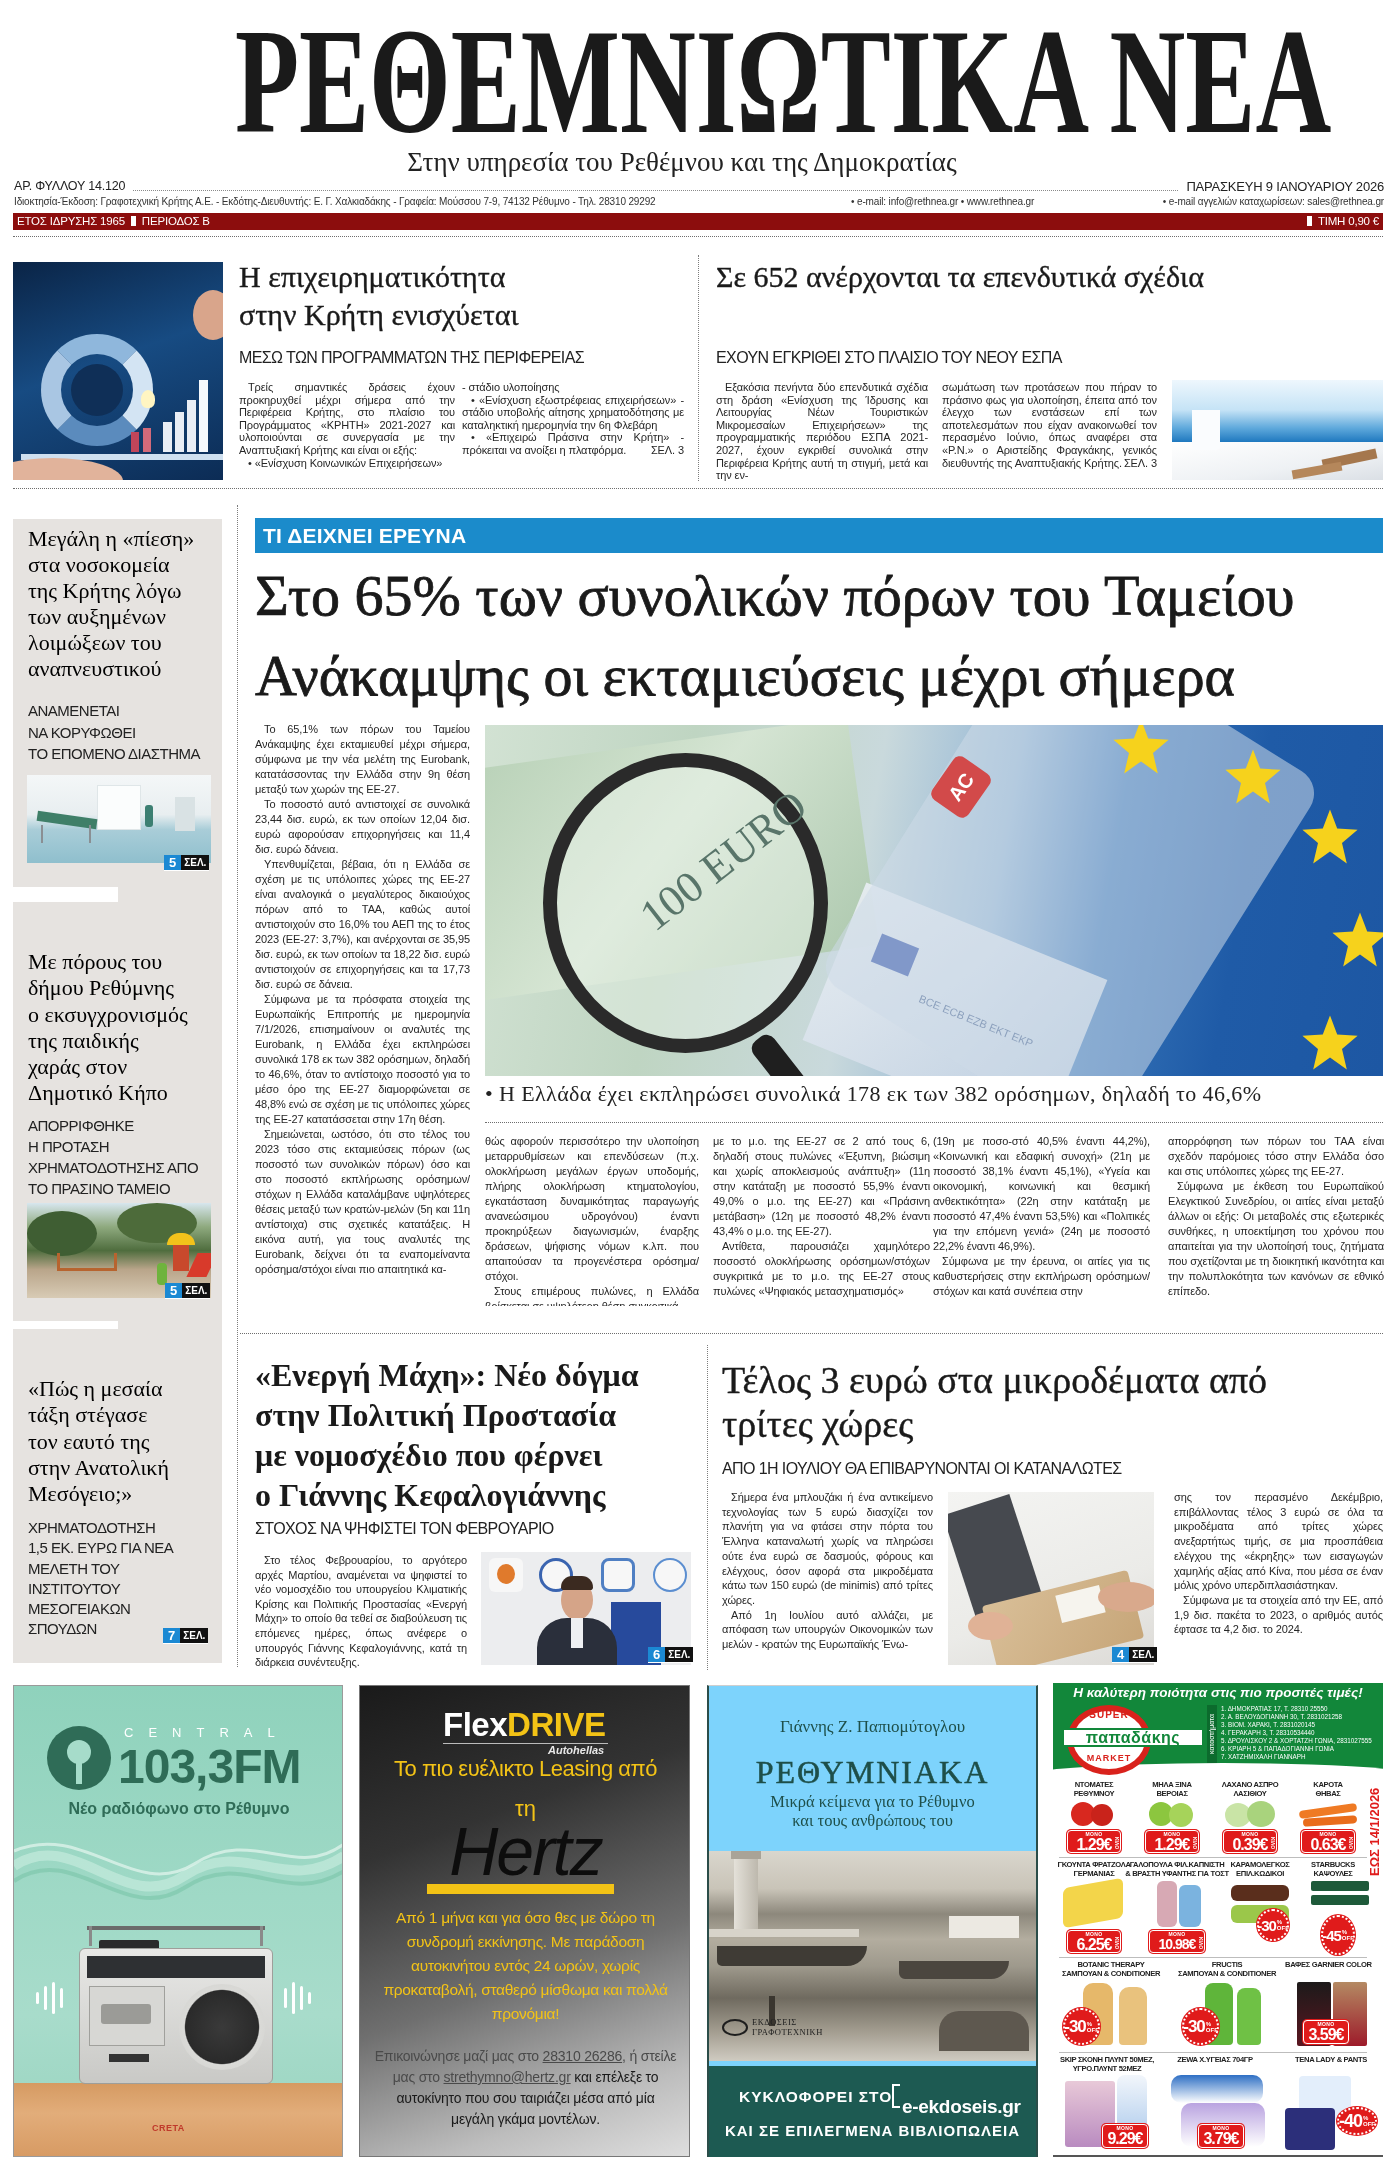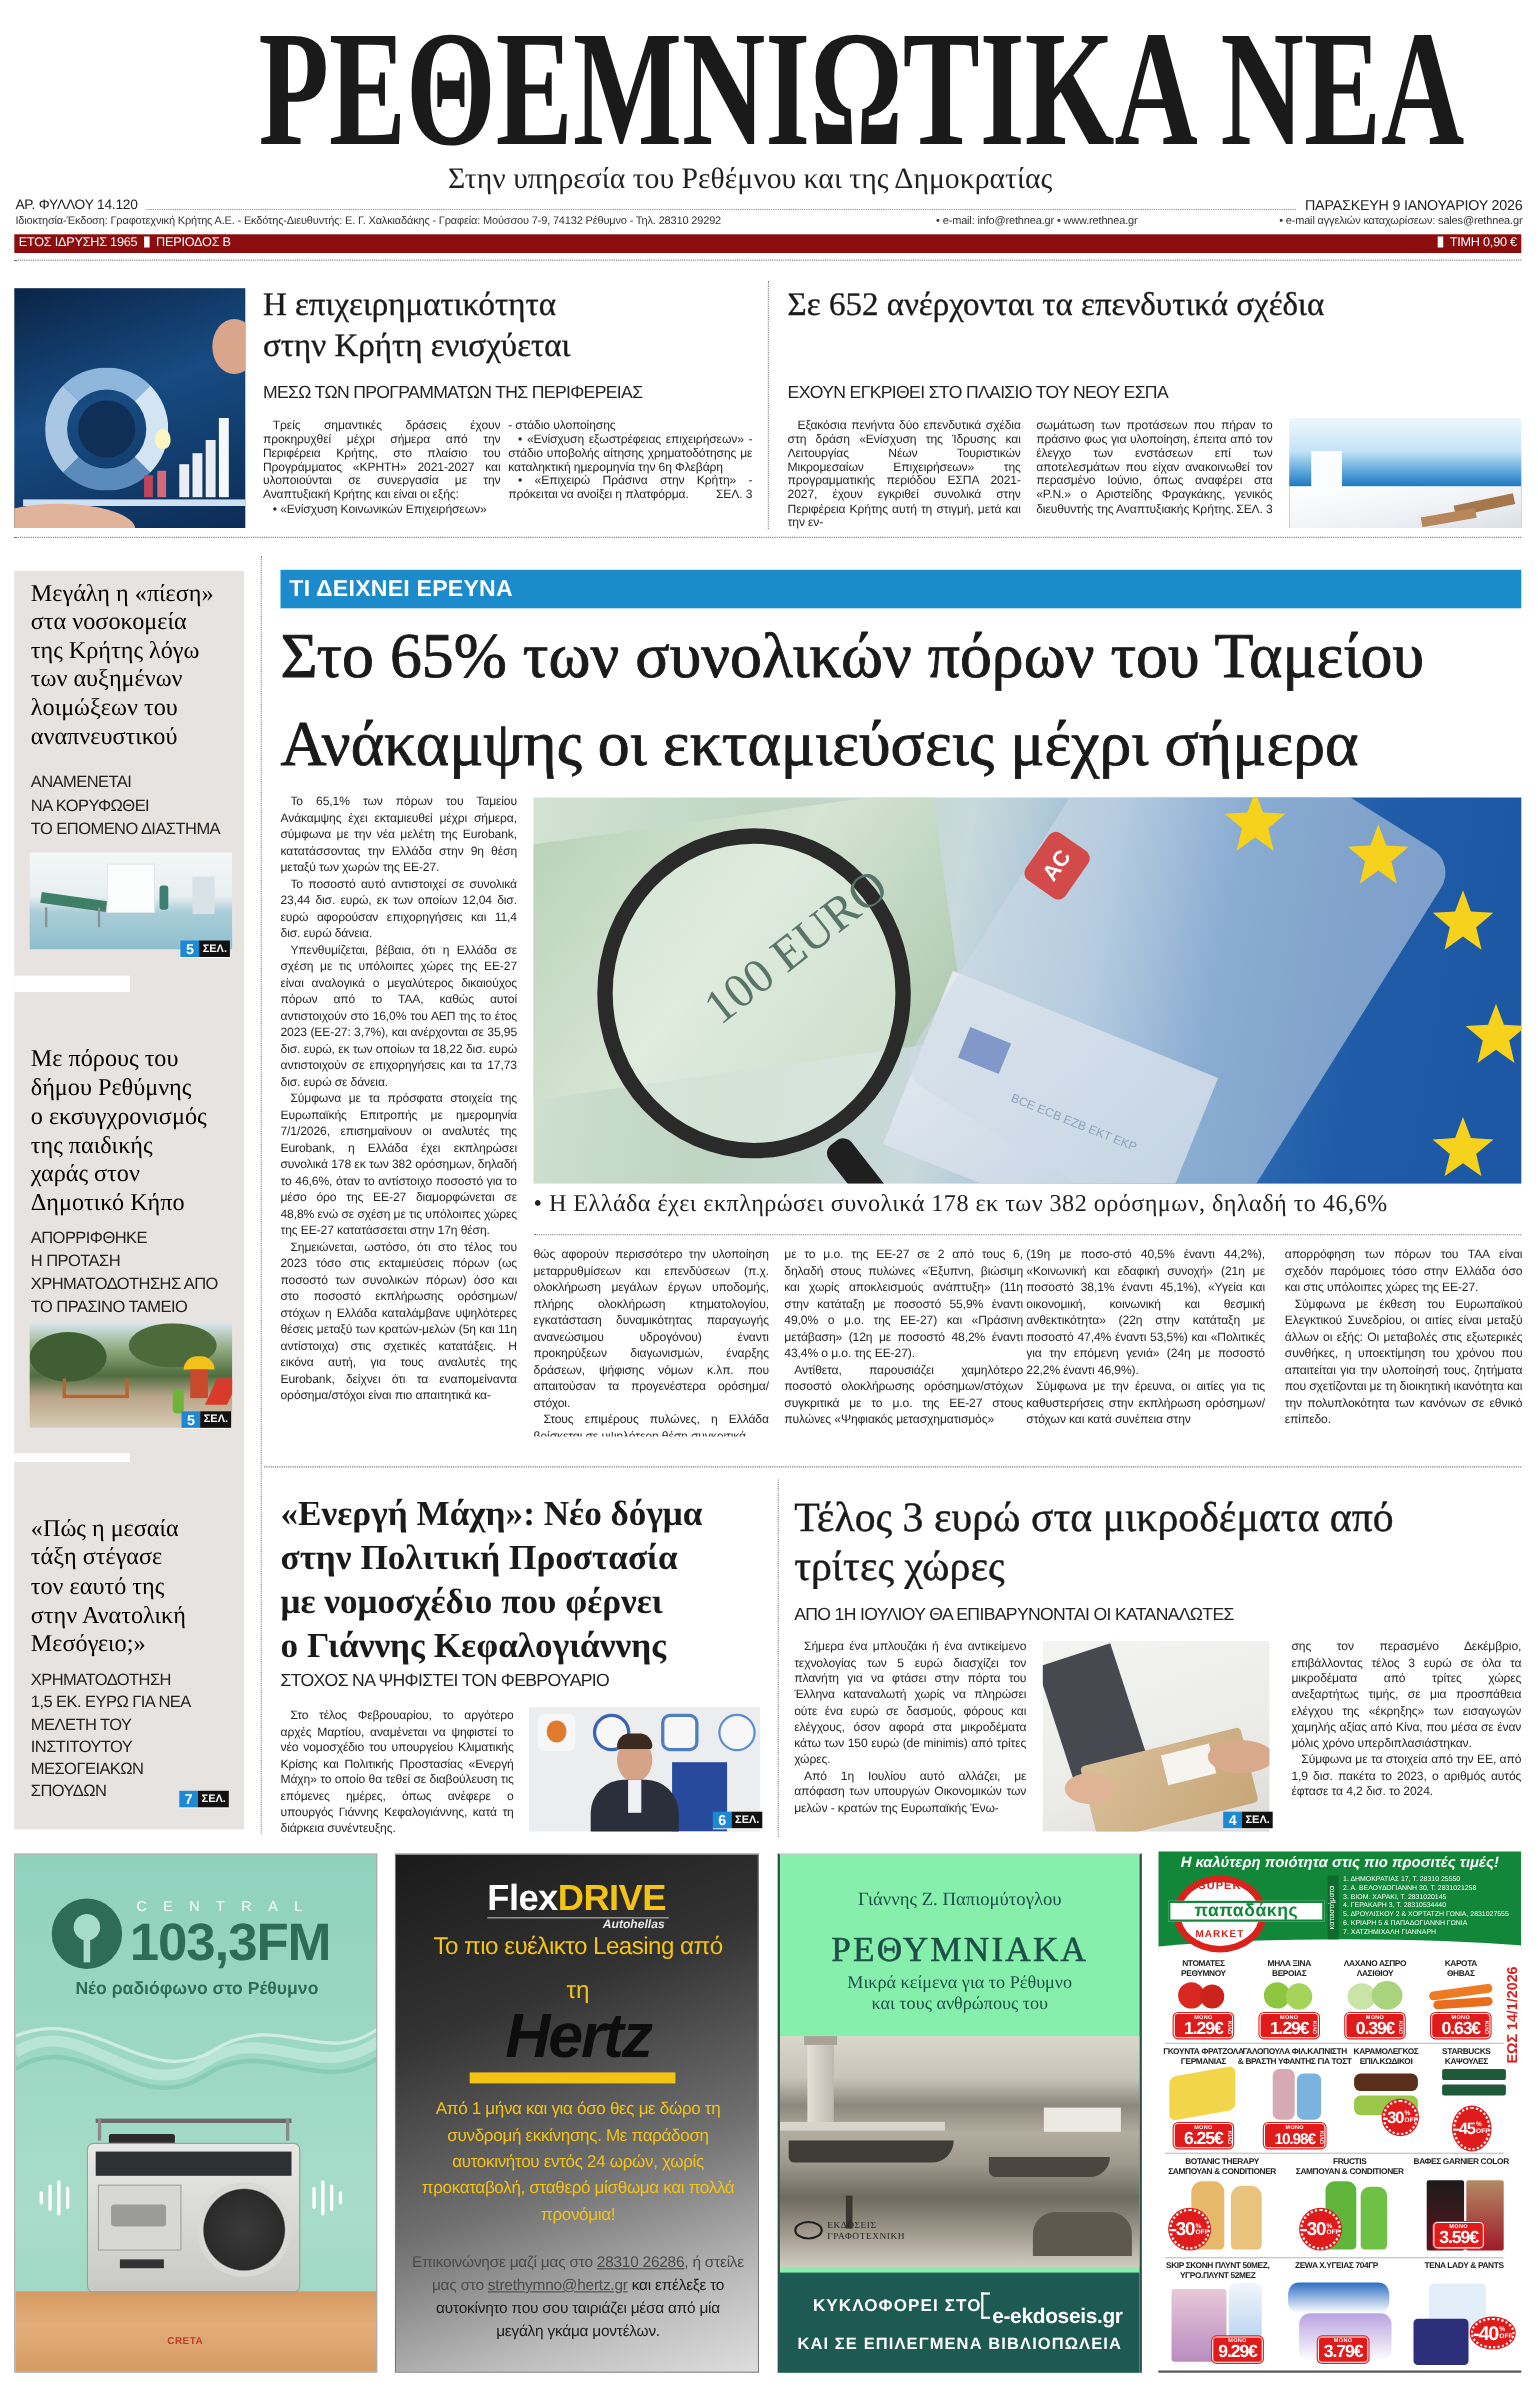--- a/index.html
+++ b/index.html
@@ -43,21 +43,21 @@
 .lead-head{left:255px;top:556px;width:1140px;font-family:"Liberation Serif",serif;font-size:58px;line-height:80px;color:#1a1a1a;-webkit-text-stroke:0.8px #1a1a1a;white-space:nowrap}
 .caption{left:485px;top:1080px;font-family:"Liberation Serif",serif;font-size:22px;line-height:28px;letter-spacing:0.4px;color:#222;white-space:nowrap}
 .bA-head{left:255px;top:1355px;font-family:"Liberation Serif",serif;font-weight:bold;font-size:32px;line-height:40px;color:#1a1a1a;white-space:nowrap}
 .bB-head{left:722px;top:1358px;font-family:"Liberation Serif",serif;font-size:38px;line-height:44px;color:#1a1a1a;-webkit-text-stroke:0.4px #1a1a1a;white-space:nowrap}
 
 
 .ad{overflow:hidden}
 .ad-radio{background:linear-gradient(180deg,#8fd2bc 0%,#9fd9c6 45%,#a8dccb 70%,#98d3bf 100%);border:1px solid #9a9a9a}
 .ad-hertz{background:linear-gradient(160deg,#1a1a1a 0%,#333 30%,#6f6f6f 60%,#bdbdbd 85%,#dedede 100%);border:1px solid #777}
 .hz-yellow{color:#f3c316}
-.ad-book{background:#86efac;border-left:2px solid #2b4d49;border-right:2px solid #2b4d49;border-top:1px solid #cfcfcf}
+.ad-book{background:#7dd3fc;border-left:2px solid #2b4d49;border-right:2px solid #2b4d49;border-top:1px solid #cfcfcf}
 .book-teal{color:#1e4f49}
 .ad-market{background:#fff;border-bottom:2px solid #555}
 .pname{position:absolute;text-align:center;font-weight:bold;font-size:7.6px;line-height:9px;letter-spacing:-0.35px;color:#222;white-space:nowrap}
 .ptag{position:absolute;background:#e01b1b;border:1.5px solid #fff;box-shadow:0 0 0 1px #e01b1b;border-radius:4px;color:#fff;font-weight:bold;text-align:center}
 .ptag .mono{display:block;font-size:5px;line-height:6px;letter-spacing:0.3px}
 .ptag .pv{display:block;font-size:16px;line-height:15px;letter-spacing:-1px}
 .ptag .unit{position:absolute;right:1px;top:6px;font-size:5px;line-height:5px;writing-mode:vertical-rl}
 .pdisc{position:absolute;border-radius:50%;background:#e01b1b;border:2px dotted #fff;box-shadow:0 0 0 1px #e01b1b;color:#fff;font-weight:bold;text-align:center;display:flex;align-items:center;justify-content:center;letter-spacing:-1px}
 .pdisc .off{font-size:6px;line-height:6px;letter-spacing:0;margin-left:1px;text-align:left}
 .pimg{position:absolute;border-radius:6px}
@@ -378,21 +378,21 @@
 </div>
 
 <div class="a ad ad-hertz" style="left:359px;top:1685px;width:331px;height:472px">
   <div class="a" style="left:83px;top:22px;font-size:33px;line-height:34px;font-weight:bold;letter-spacing:-0.5px;white-space:nowrap">
     <span style="color:#ffffff">Flex</span><span class="hz-yellow">DRIVE</span>
   </div>
   <div class="a" style="left:83px;top:57px;width:165px;height:1px;background:#bbbbbb"></div>
   <div class="a" style="left:188px;top:58px;font-size:11px;font-style:italic;font-weight:bold;color:#e8e8e8">Autohellas</div>
   <div class="a hz-yellow" style="left:0;top:70px;width:331px;text-align:center;font-size:22px;line-height:26px;letter-spacing:-0.5px;white-space:nowrap">Το πιο ευέλικτο Leasing από</div>
   <div class="a hz-yellow" style="left:0;top:110px;width:331px;text-align:center;font-size:22px;line-height:26px">τη</div>
-  <div class="a" style="left:0;top:130px;width:331px;text-align:center;font-size:57px;line-height:70px;font-weight:bold;font-style:italic;color:#0d0d0d;letter-spacing:-2px">Hertz</div>
+  <div class="a" style="left:0;top:130px;width:331px;text-align:center;font-size:68px;line-height:70px;font-weight:normal;font-style:italic;color:#0d0d0d;letter-spacing:-2px">Hertz</div>
   <div class="a" style="left:67px;top:198px;width:187px;height:10px;background:#f3c316"></div>
   <div class="a hz-yellow" style="left:18px;top:220px;width:295px;text-align:center;font-size:15.5px;line-height:24px;letter-spacing:-0.3px">Από 1 μήνα και για όσο θες με δώρο τη συνδρομή εκκίνησης. Με παράδοση αυτοκινήτου εντός 24 ωρών, χωρίς προκαταβολή, σταθερό μίσθωμα και πολλά προνόμια!</div>
   <div class="a" style="left:14px;top:360px;width:303px;text-align:center;font-size:14px;line-height:21px;color:#4a4a4a;letter-spacing:-0.2px">
     <span>Επικοινώνησε μαζί μας στο </span><span style="text-decoration:underline">28310 26286</span><span>, ή στείλε μας στο </span><span style="text-decoration:underline">strethymno@hertz.gr</span><span style="color:#1a1a1a"> και επέλεξε το αυτοκίνητο που σου ταιριάζει μέσα από μία μεγάλη γκάμα μοντέλων.</span>
   </div>
 </div>
 
 <div class="a ad ad-book" style="left:707px;top:1685px;width:331px;height:472px">
   <div class="a serif book-teal" style="left:0;top:31px;width:327px;text-align:center;font-size:17px">Γιάννης Ζ. Παπιομύτογλου</div>
   <div class="a serif book-teal" style="left:0;top:68px;width:327px;text-align:center;font-size:32px;letter-spacing:2px;-webkit-text-stroke:0.5px #1e4f49">ΡΕΘΥΜΝΙΑΚΑ</div>

